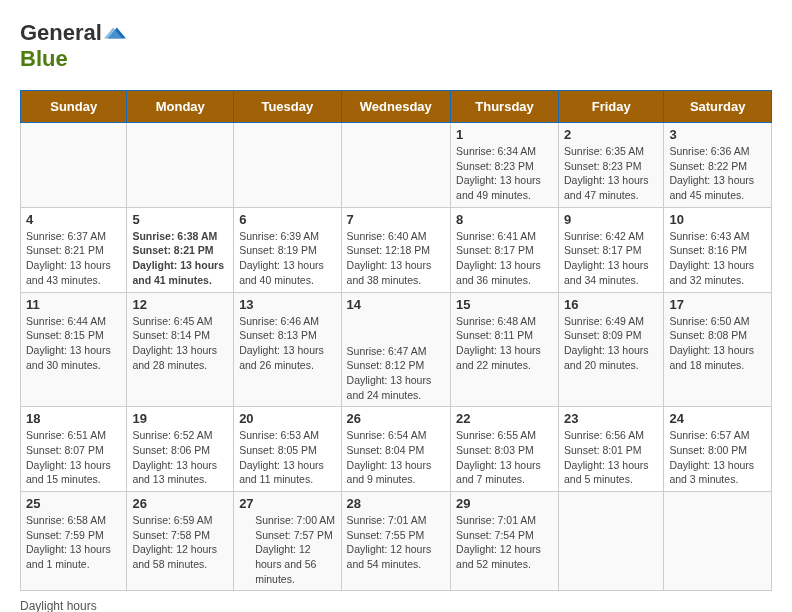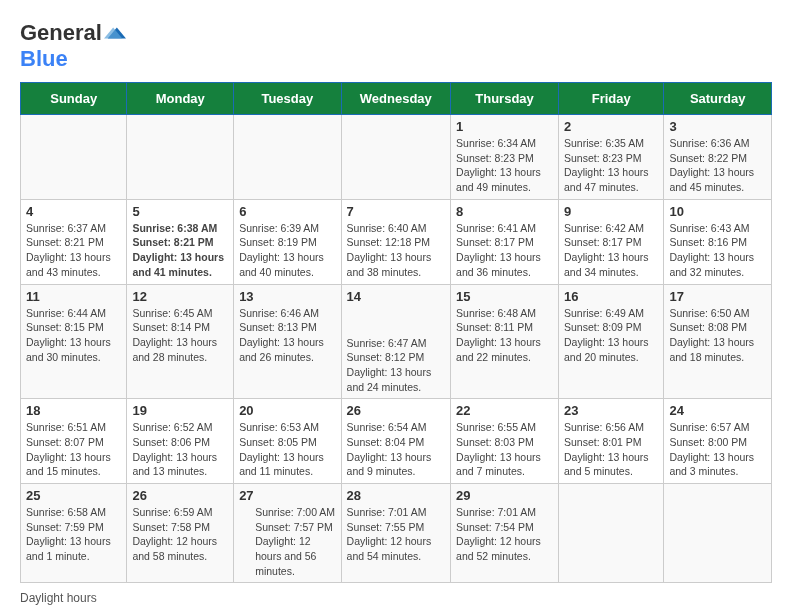--- a/index.html
+++ b/index.html
@@ -7,41 +7,41 @@
       font-family: Arial, sans-serif;
       background: #fff;
       width: 792px;
       min-height: 612px;
       padding: 16px 20px 16px 20px;
     }
     .header-area {
       display: flex;
       justify-content: space-between;
       align-items: flex-start;
-      margin-bottom: 10px;
+      margin-bottom: 18px;
     }
     .logo {
       display: flex;
       flex-direction: column;
       align-items: flex-start;
       margin-top: 4px;
     }
     .logo-text {
       display: flex;
       align-items: center;
     }
     .logo-general {
       font-size: 22px;
       font-weight: bold;
       color: #333;
     }
     .logo-blue {
       font-size: 22px;
       font-weight: bold;
-      color: #3b82f6;
+      color: #4d7c0f;
     }
     .logo-icon {
       width: 22px;
       height: 22px;
       margin-left: 2px;
     }
     .title-area {
       text-align: right;
     }
     .main-title {
@@ -54,21 +54,21 @@
       font-size: 15px;
       color: #555;
       margin-top: 2px;
     }
     table {
       width: 100%;
       border-collapse: collapse;
       font-size: 11px;
     }
     thead tr th {
-      background-color: #15803d;
+      background-color: #a16207;
       color: #fff;
       padding: 8px 6px;
       font-size: 13px;
       font-weight: bold;
       border: 1px solid #1a6bb5;
     }
     tbody tr td {
       vertical-align: top;
       border: 1px solid #ccc;
       padding: 4px 5px;

